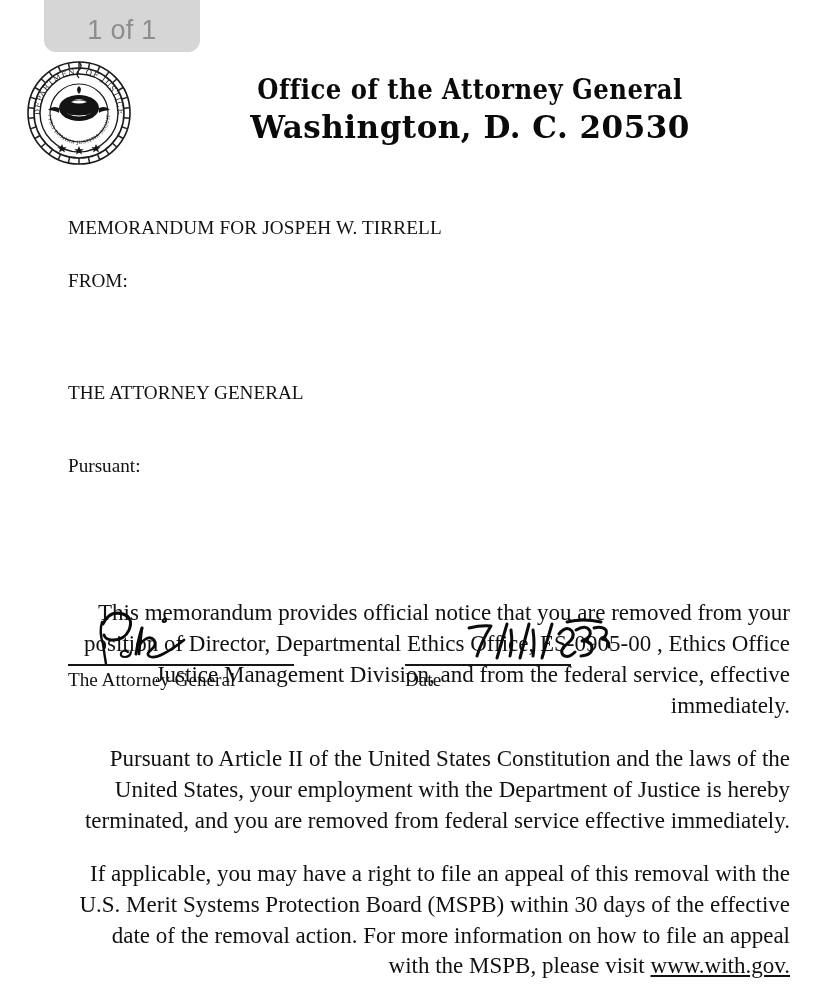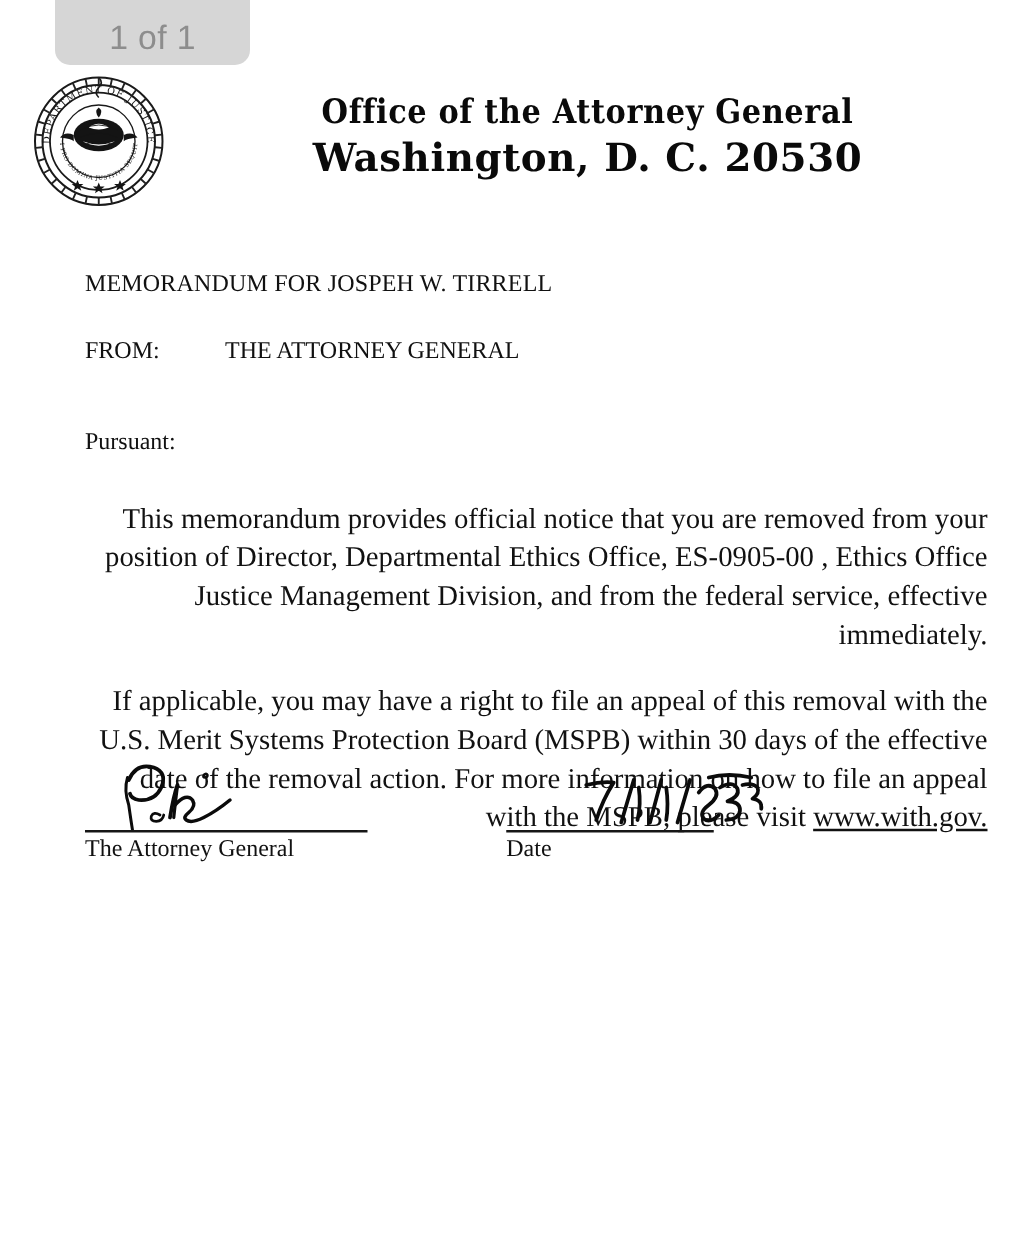--- a/index.html
+++ b/index.html
@@ -97,20 +97,21 @@
   .memo-to {
     font-size: 19.2px;
     letter-spacing: 0.15px;
     margin: 0 0 27px 0;
   }
 
   .field-row {
     display: flex;
     margin: 0 0 0 0;
     font-size: 19.2px;
+    flex-direction: column;
   }
   .field-label {
     width: 112px;
     flex: 0 0 112px;
   }
   .field-value {
     flex: 1 1 auto;
   }
   #row-from { margin-bottom: 47px; }
   #row-subject { margin-bottom: 33px; }
@@ -306,20 +307,21 @@
       <div class="field-label">FROM:</div>
       <div class="field-value">THE ATTORNEY GENERAL</div>
     </div>
 
     <div class="field-row" id="row-subject">
       <div class="field-label">Pursuant:</div>
     </div>
 
     <p class="para" id="para-1">This memorandum provides official notice that you are removed from your position of Director, Departmental Ethics Office, ES-0905-00 , Ethics Office Justice Management Division, and from the federal service, effective immediately.</p>
 
+    <p class="para" id="para-2">Pursuant to Article II of the United States Constitution and the laws of the United States, your employment with the Department of Justice is hereby terminated, and you are removed from federal service effective immediately.</p>
 
     <p class="para" id="para-3"><span>If applicable, you may have a right to file an appeal of this removal with the U.S. Merit Systems Protection Board (MSPB) within 30 days of the effective date of the removal action. For more information on how to file an appeal with the MSPB, please visit </span><a class="doc-link" href="#">www.with.gov.</a></p>
   </div>
 
   <div id="signature-block">
 
     <div class="sig-slot" id="sig-slot-ag">
       <svg id="ag-signature-mark" viewBox="0 0 120 62" aria-hidden="true">
         <g fill="none" stroke="#0b0b0b" stroke-linecap="round" stroke-linejoin="round">
           <path d="M8,14 q-3,10 1,22 q2,14 3,20" stroke-width="2.4"></path>

